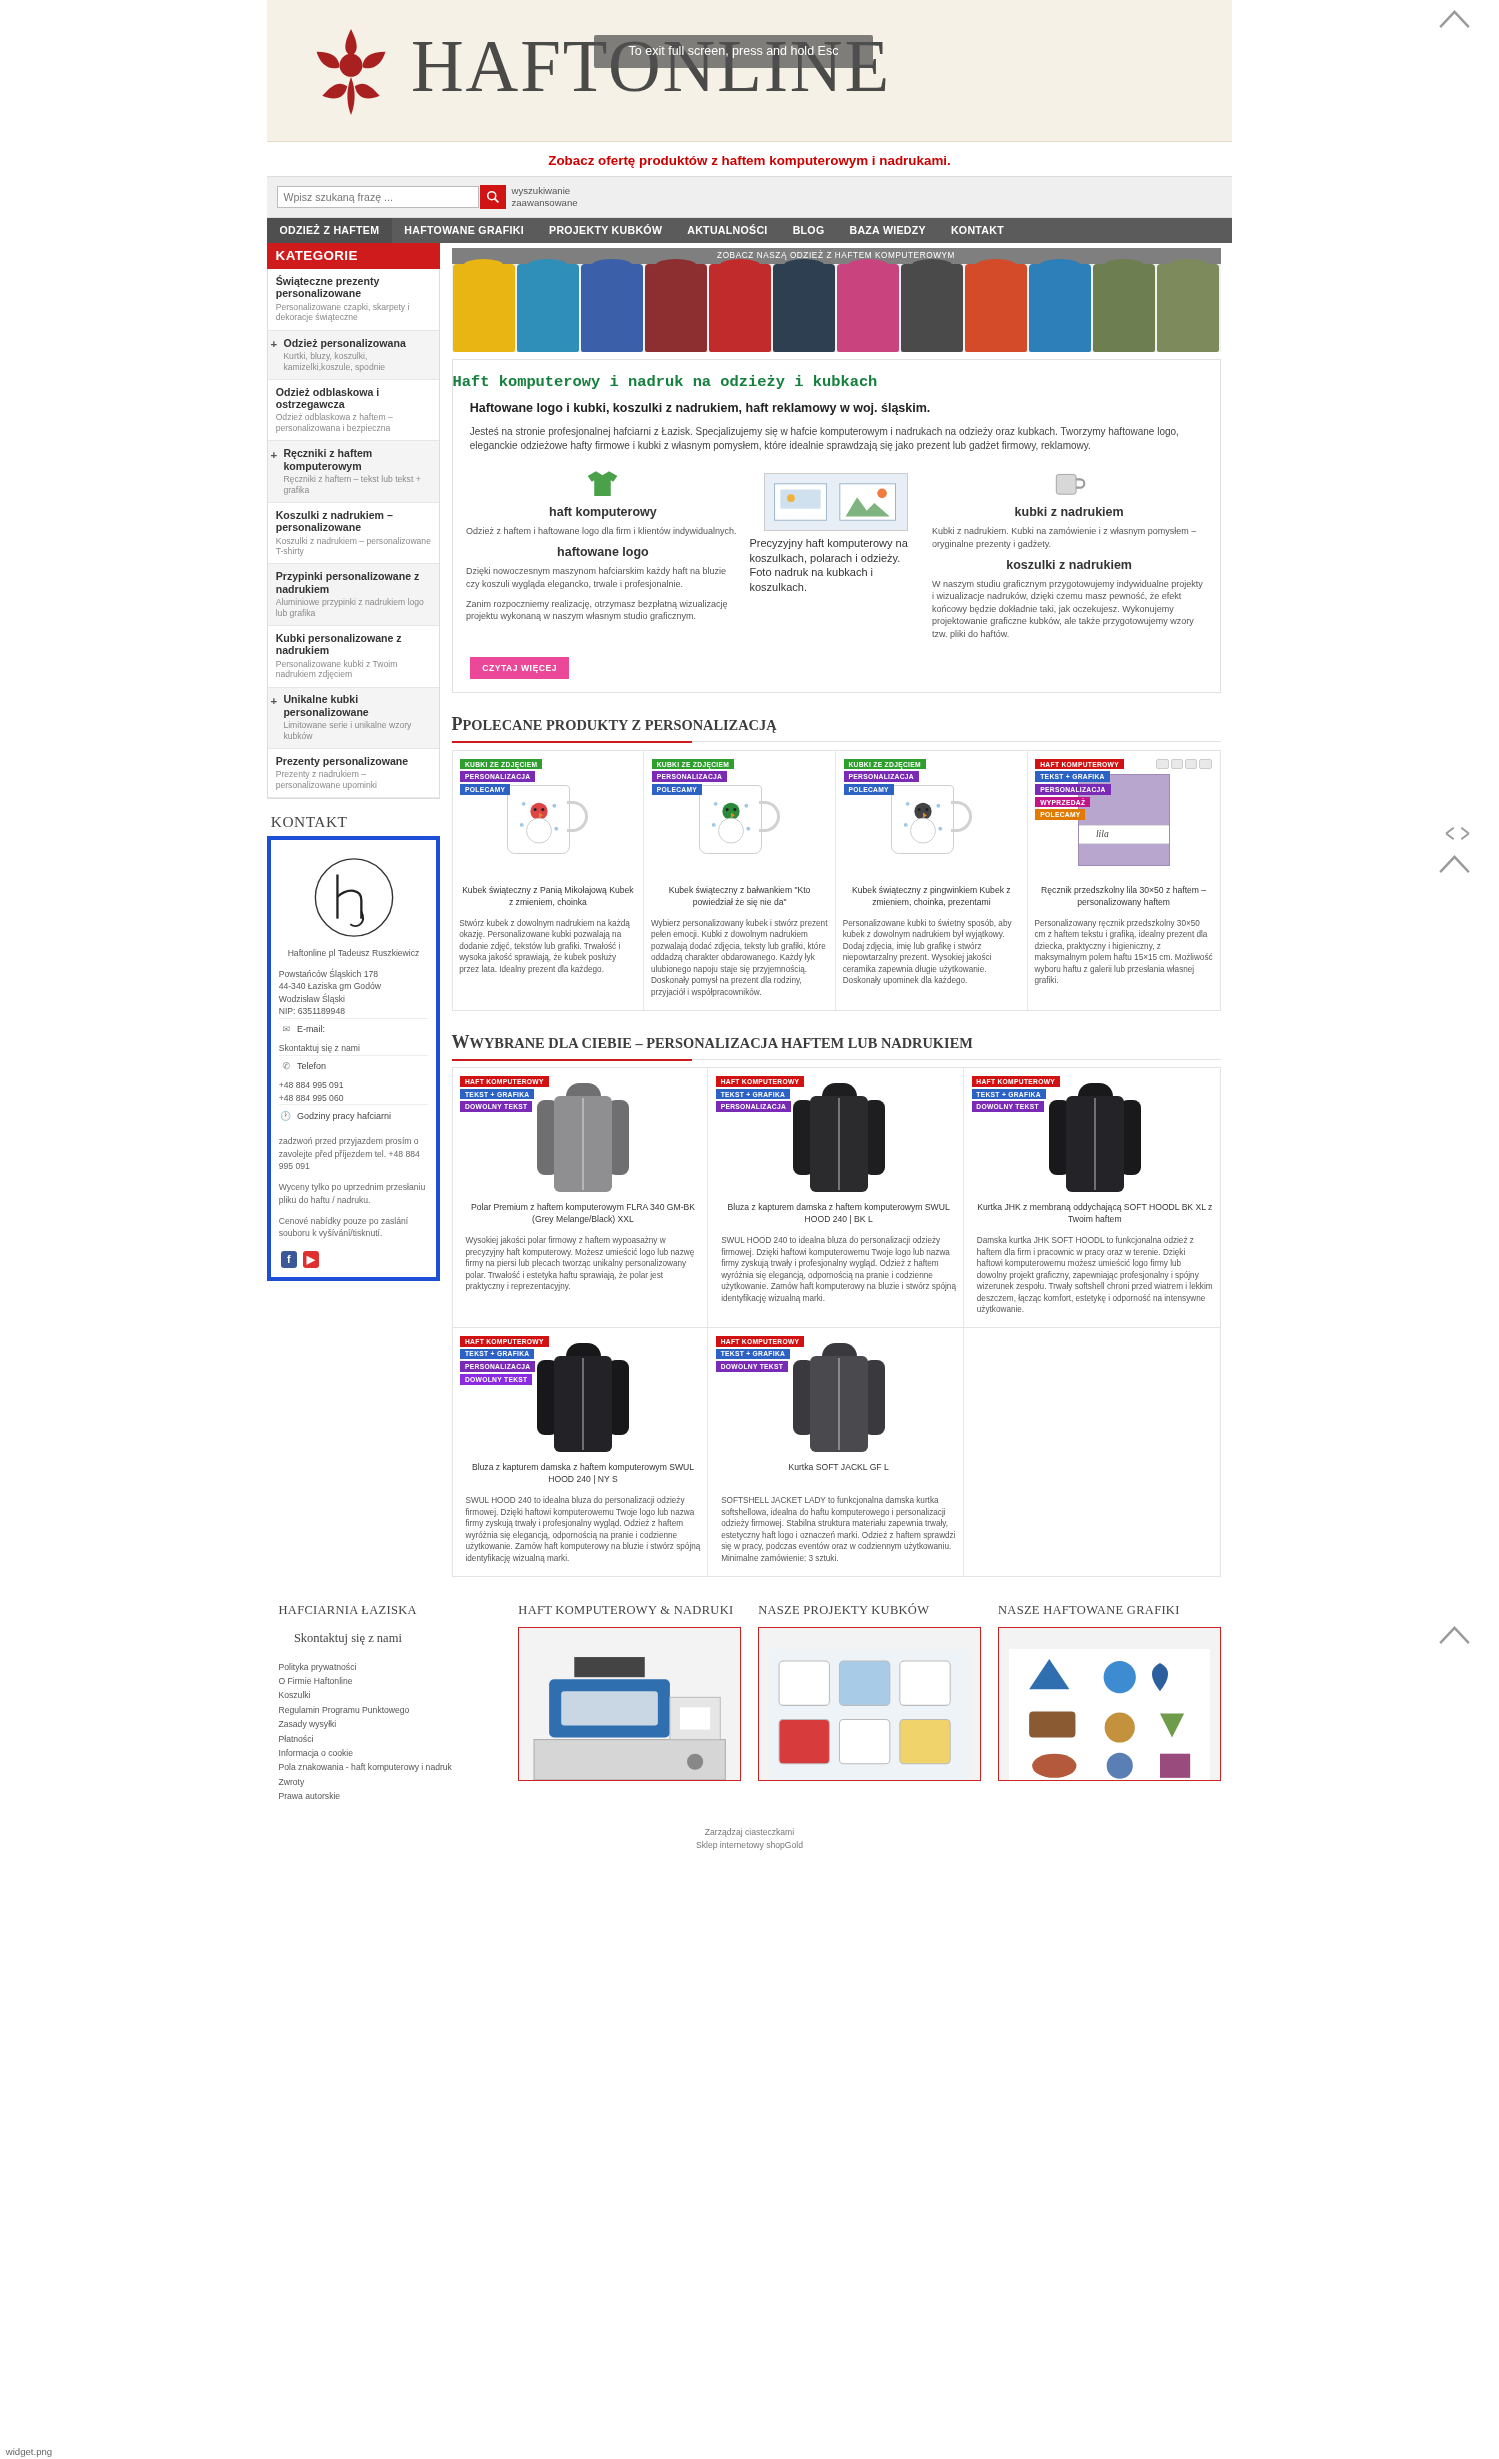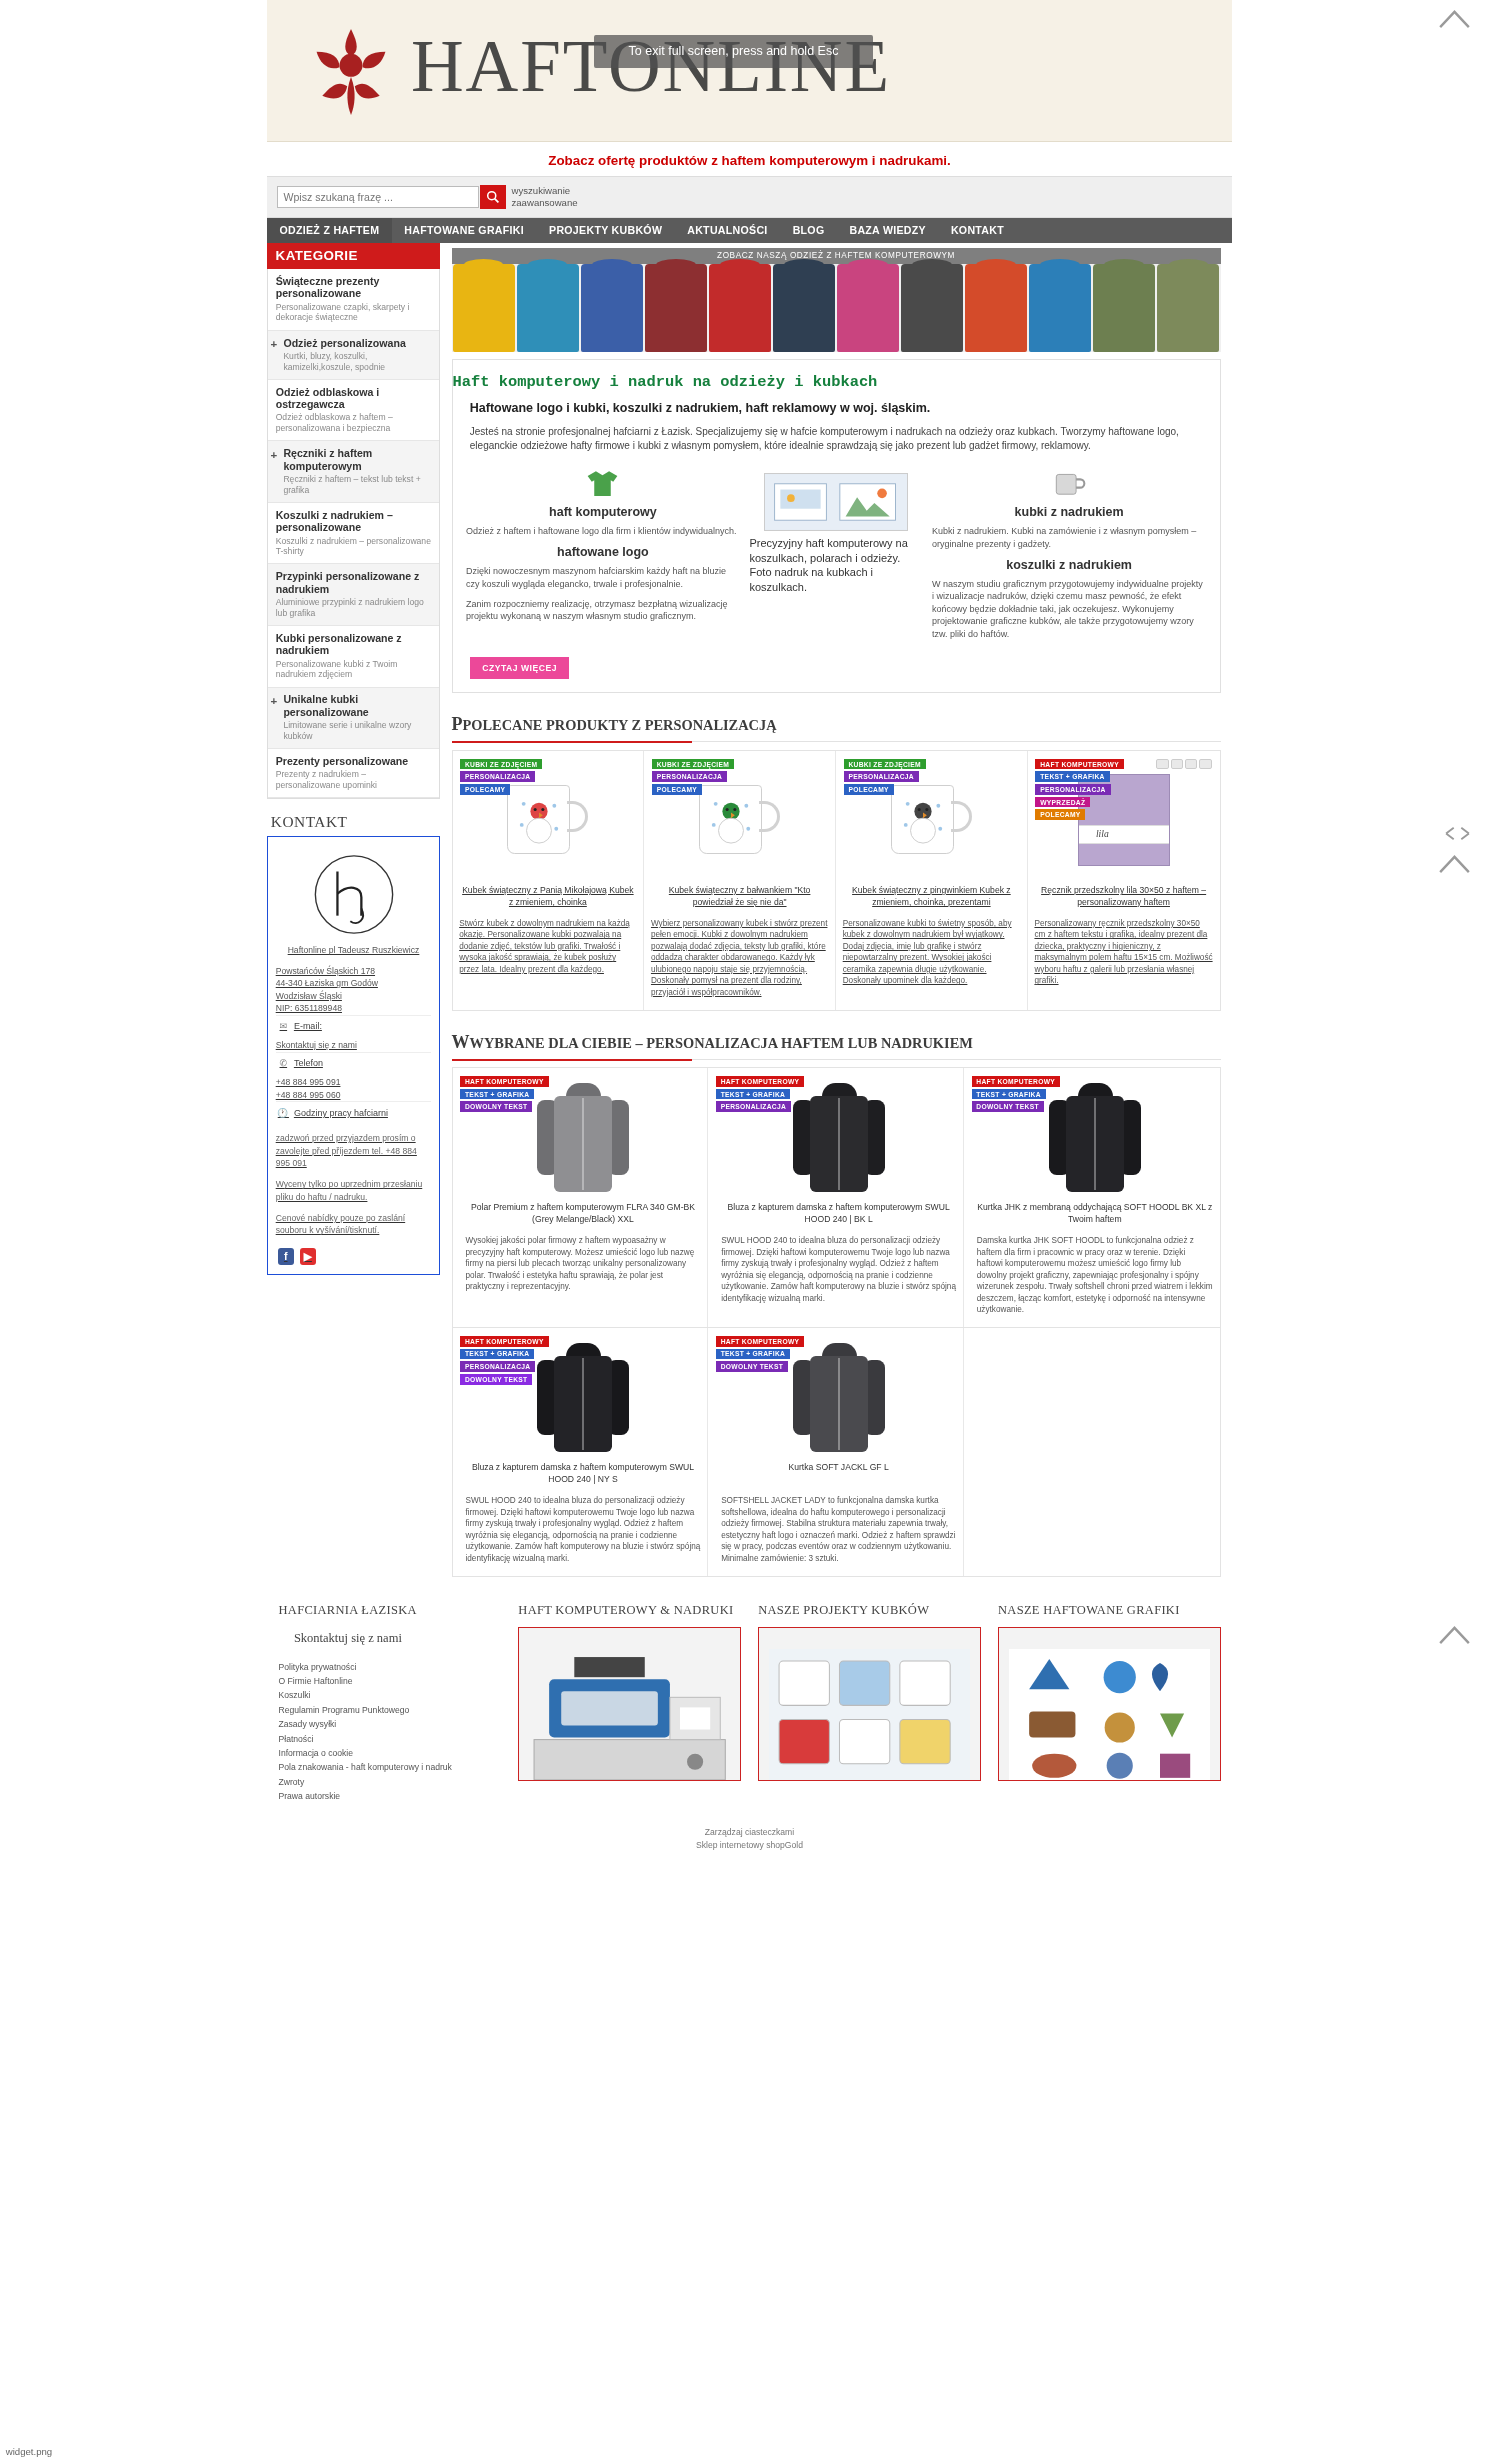--- a/index.html
+++ b/index.html
@@ -56,21 +56,21 @@
   .cat-item { border-bottom:1px solid #e6e6e6; padding:5.8px 7.7px 6.7px 7.7px; position:relative; }
   .cat-item.alt { background:#f4f4f4; }
   .cat-title { font-size:10.6px; color:#333; font-weight:bold; line-height:12.5px; }
   .cat-desc { font-size:8.6px; color:#8a8a8a; line-height:10.6px; margin-top:1.9px; }
   .cat-plus { position:absolute; left:0px; top:7.7px; width:11.5px; text-align:center;
     font-size:11.5px; color:#555; font-weight:bold; }
   .cat-item.has-plus { padding-left:15.4px; }
 
   .kontakt-head { font-family:"Liberation Serif", serif; font-size:15.4px; color:#444;
     padding:13.4px 0 5.8px 3.8px; letter-spacing:0.5px; }
-  .kontakt-box { border:1px solid #1d4ed8; padding:9.6px 7.7px;text-decoration:underline; }
+  .kontakt-box { border:4px solid #1d4ed8; padding:9.6px 7.7px; }
   .h-logo { display:block; margin:5.8px auto 9.6px; width:92px; height:83px; }
   .k-company { font-size:8.6px; color:#555; text-align:center; line-height:11.5px; }
   .k-block { font-size:8.6px; color:#555; line-height:12.5px; margin-top:7.7px; }
   .k-row { display:flex; align-items:center; gap:4.8px; font-size:9px; color:#444;
     border-top:1px solid #eee; padding:5.8px 1.9px; }
   .k-row .ic { width:11.5px; text-align:center; color:#777; }
   .k-note { font-size:8.6px; color:#666; line-height:12.5px; margin-top:8.6px; }
   .socials { display:flex; gap:5.8px; margin-top:11.5px; padding-left:1.9px; }
   .soc { width:16.3px; height:16.3px; border-radius:2.9px; color:#fff; font-size:10.6px;
     text-align:center; line-height:16.3px; font-weight:bold; }
@@ -107,21 +107,21 @@
 
   
   .sect-head { font-family:"Liberation Serif", serif; font-size:14.4px; color:#3d3d3d;
     margin:21px 0 7.7px; padding-bottom:5.8px; border-bottom:1.9px solid #e2e2e2; position:relative; }
   .sect-head:after { content:""; position:absolute; left:0; bottom:-1.9px; width:240px; height:1.9px; background:#cf1b1b; }
   .sect-head .cap { font-size:18px; }
 
   
   .grid { display:flex; border:1px solid #e3e3e3; }
   .grid.g3 > .cell { width:33.333%;padding-left:13px; }
-  .grid.g4 > .cell { width:25%;text-decoration:underline; }
+  .grid.g4 > .cell { width:25%; }
   .cell { border-right:1px solid #e8e8e8; padding:7.7px 6.7px 11.5px; position:relative; }
   .cell:last-child { border-right:none; }
   .badges { position:absolute; left:7.7px; top:7.7px; z-index:4; }
   .badge { display:block; font-size:6.7px; color:#fff; font-weight:bold; padding:1.9px 4.8px;
     margin-bottom:1.9px; letter-spacing:0.3px; width:max-content; }
   .b-red { background:#d21212; }
   .b-green { background:#2e9e2e; }
   .b-blue { background:#2b62c4; }
   .b-violet { background:#7a2bb5; }
   .b-purple { background:#8a2be2; }

